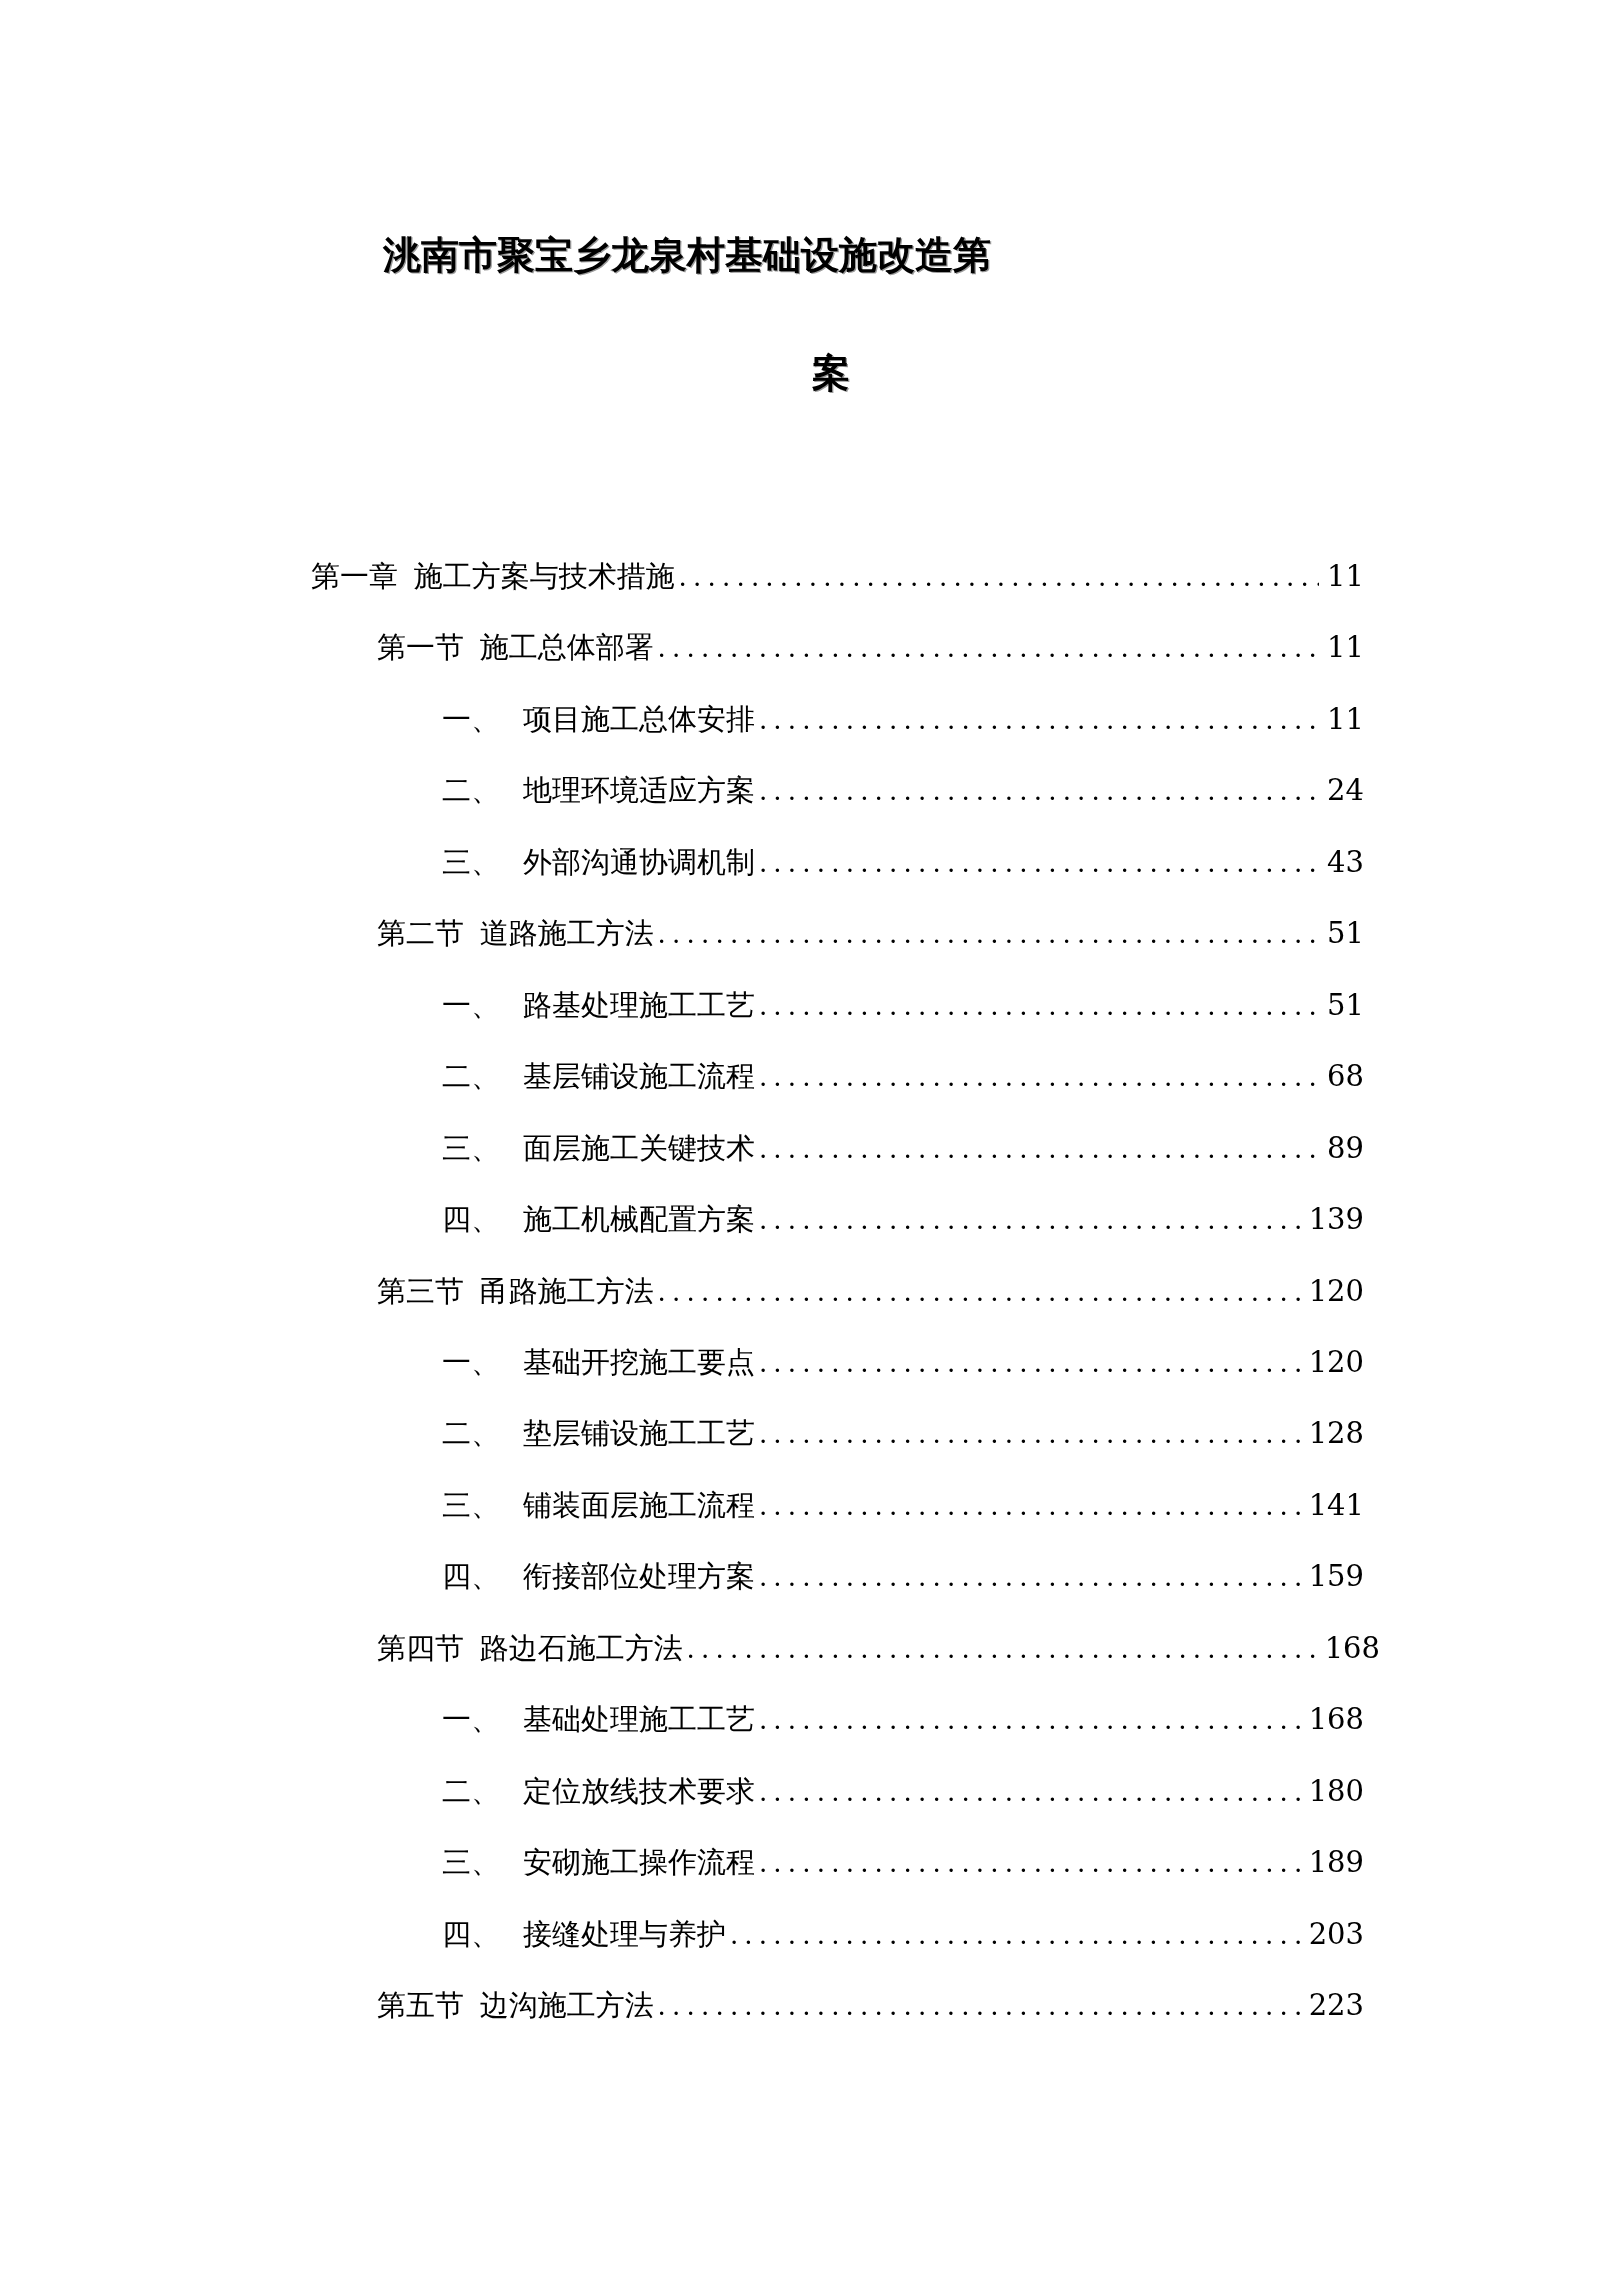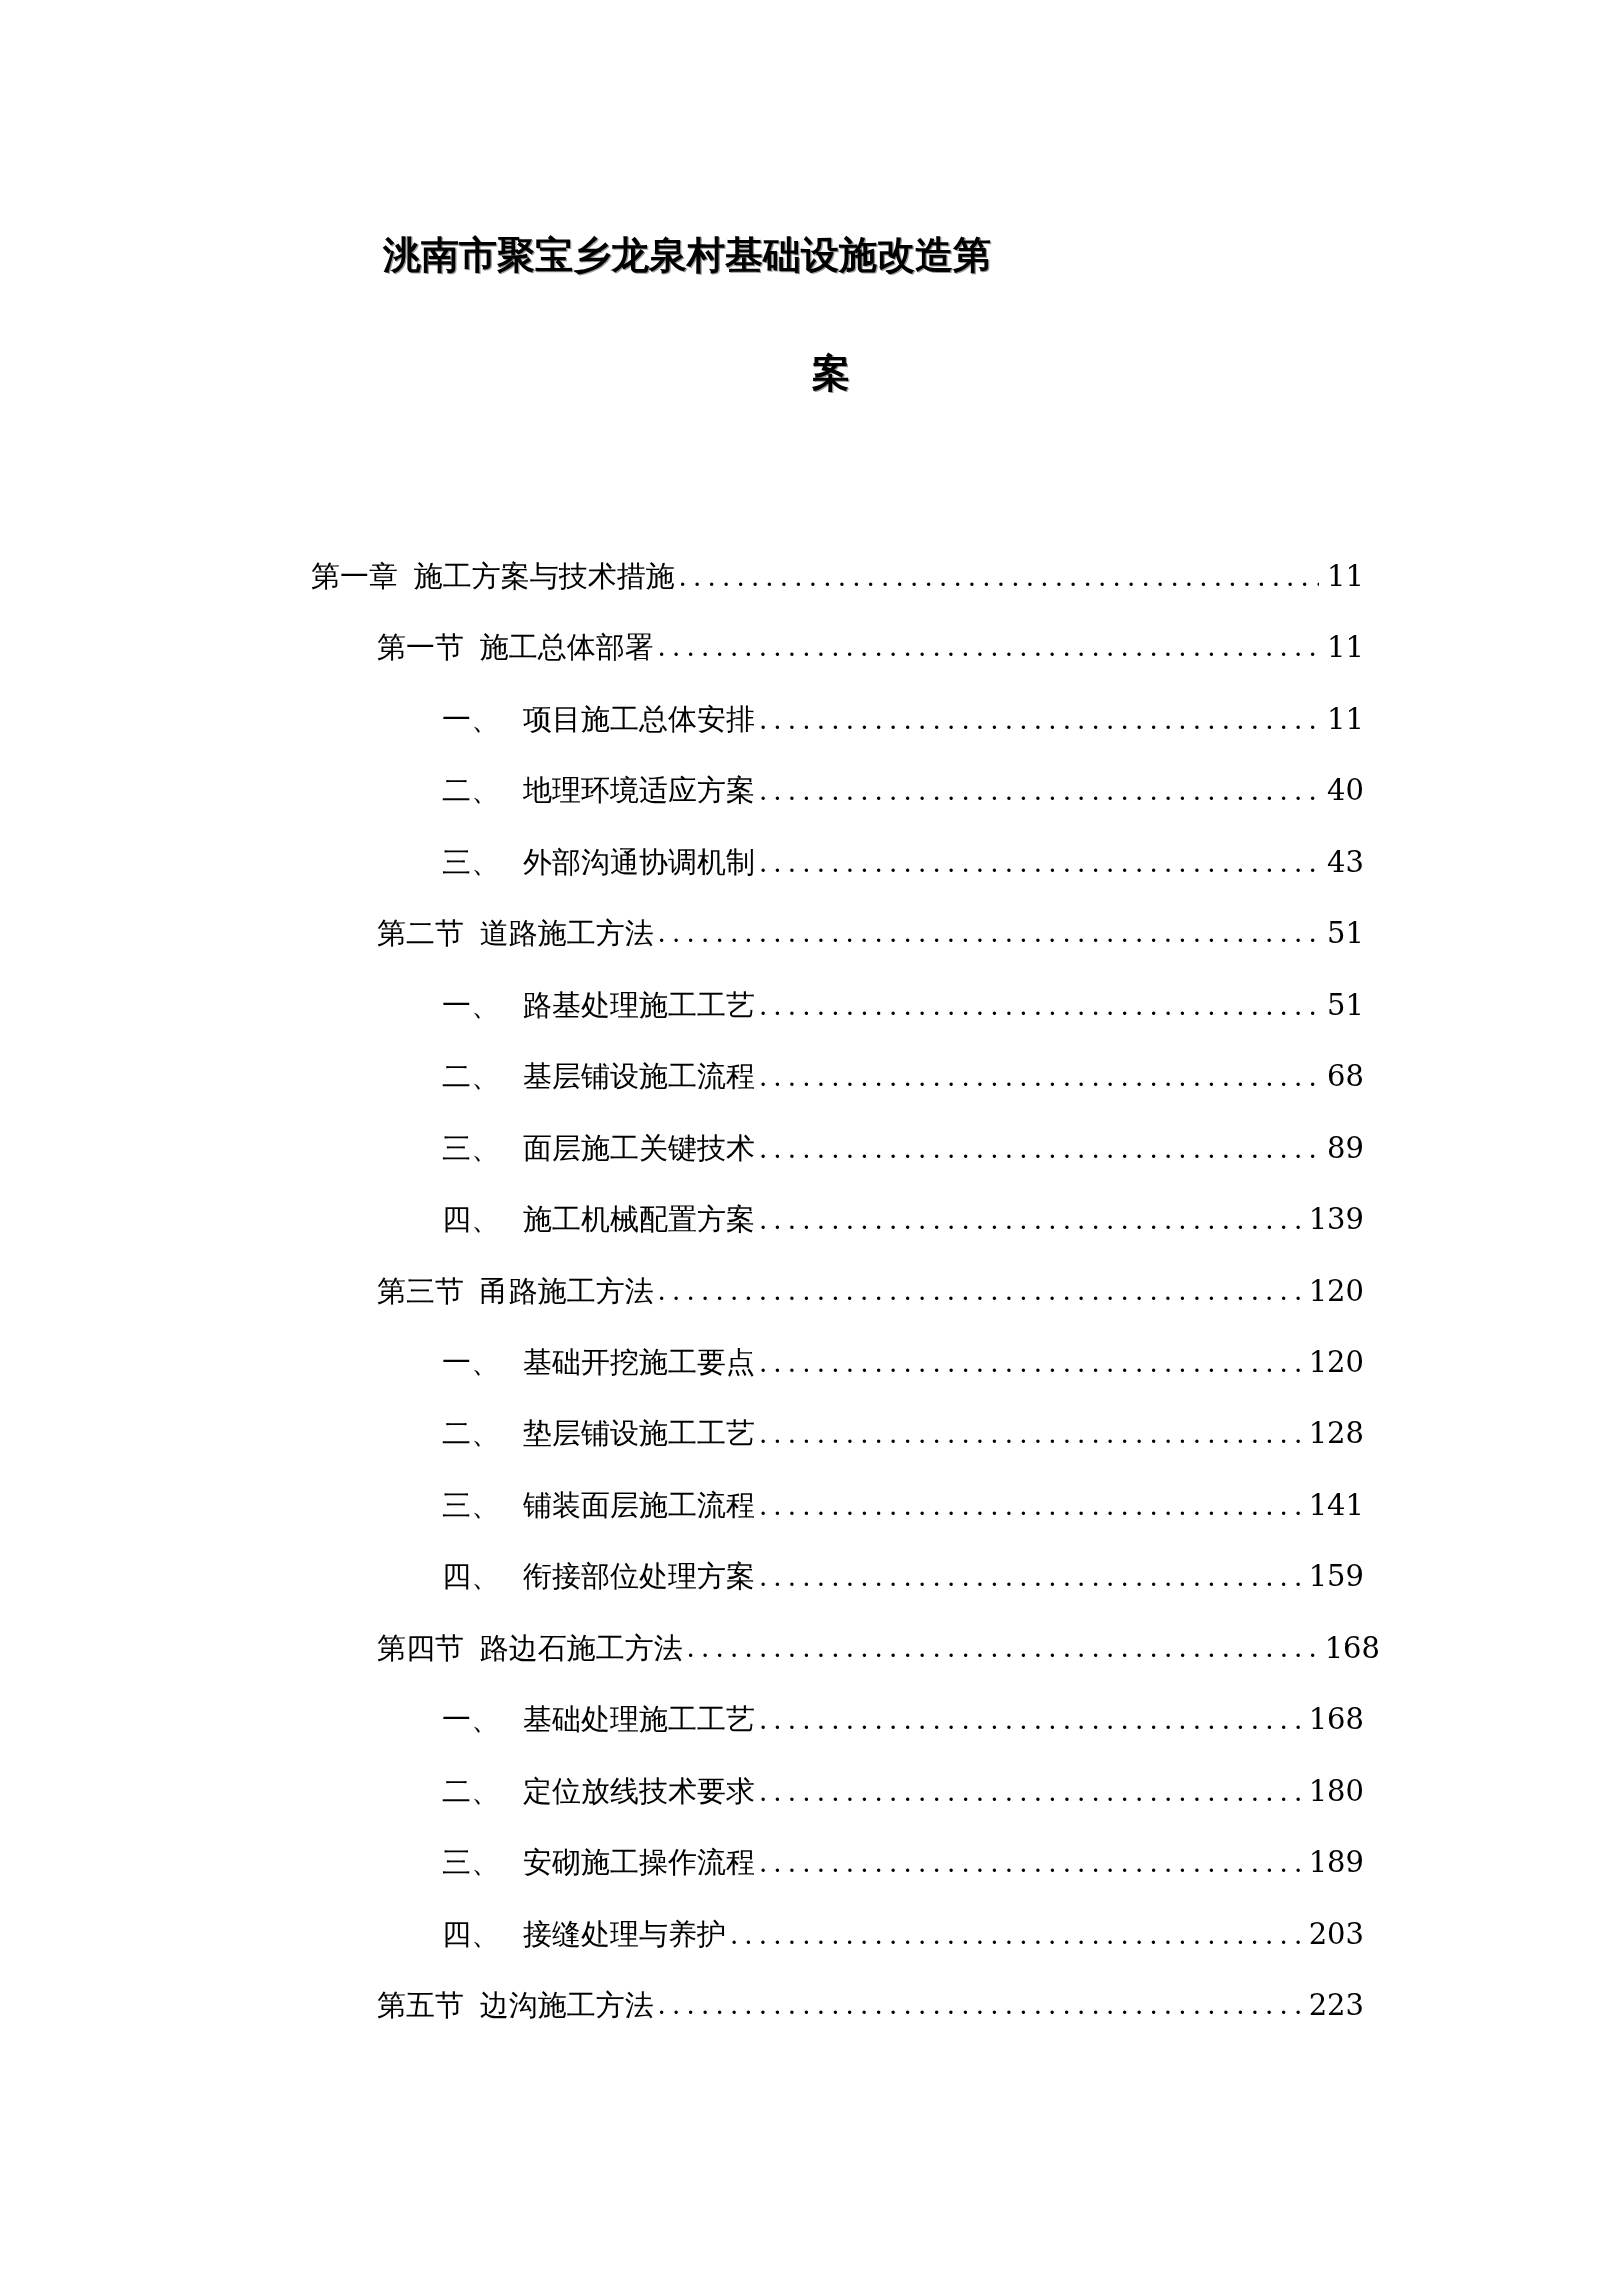--- a/index.html
+++ b/index.html
@@ -17,21 +17,21 @@
   .title .l1 { padding-left: 121px; }
   .title .l2 { padding-left: 0; letter-spacing: 1.3px; }
   .title .l3 { text-align: center; padding-left: 26px; }
   .toc { position: absolute; left: 0; top: 553px; width: 1623px; }
   .toc-row {
     position: absolute; left: 0; width: 1623px; height: 46px;
     font-size: 29px; line-height: 46px;
   }
   .toc-row .entry { position: absolute; display: flex; align-items: baseline; right: 259px; white-space: nowrap; }
   .toc-row.lv1 .entry { left: 311px; }
-  .toc-row.lv2 .entry { left: 377px; align-items: flex-end; }
+  .toc-row.lv2 .entry { left: 377px; }
   .toc-row.lv3 .entry { left: 442px; }
   .num { display: inline-block; }
   .toc-row.lv3 .num { width: 81px; }
   .toc-row.lv1 .num, .toc-row.lv2 .num { margin-right: 15.7px; font-family: Liberation Serif, serif; }
   .label { display: inline-block; }
   .dots {
     flex: 1; overflow: hidden; margin: 0 7.9px 0 3.9px; letter-spacing: 6.2px;
     font-size: 26px; white-space: nowrap;
   }
   .page { display: inline-block; text-align: right; min-width: 26px; }
@@ -67,21 +67,21 @@
         <span class="label">项目施工总体安排</span>
         <span class="dots">...............................................................................</span>
         <span class="page">11</span>
       </div>
     </div>
     <div class="toc-row lv3" style="top: 214px;">
       <div class="entry">
         <span class="num">二、</span>
         <span class="label">地理环境适应方案</span>
         <span class="dots">...............................................................................</span>
-        <span class="page">40</span>
+        <span class="page">24</span>
       </div>
     </div>
     <div class="toc-row lv3" style="top: 286px;">
       <div class="entry">
         <span class="num">三、</span>
         <span class="label">外部沟通协调机制</span>
         <span class="dots">...............................................................................</span>
         <span class="page">43</span>
       </div>
     </div>

